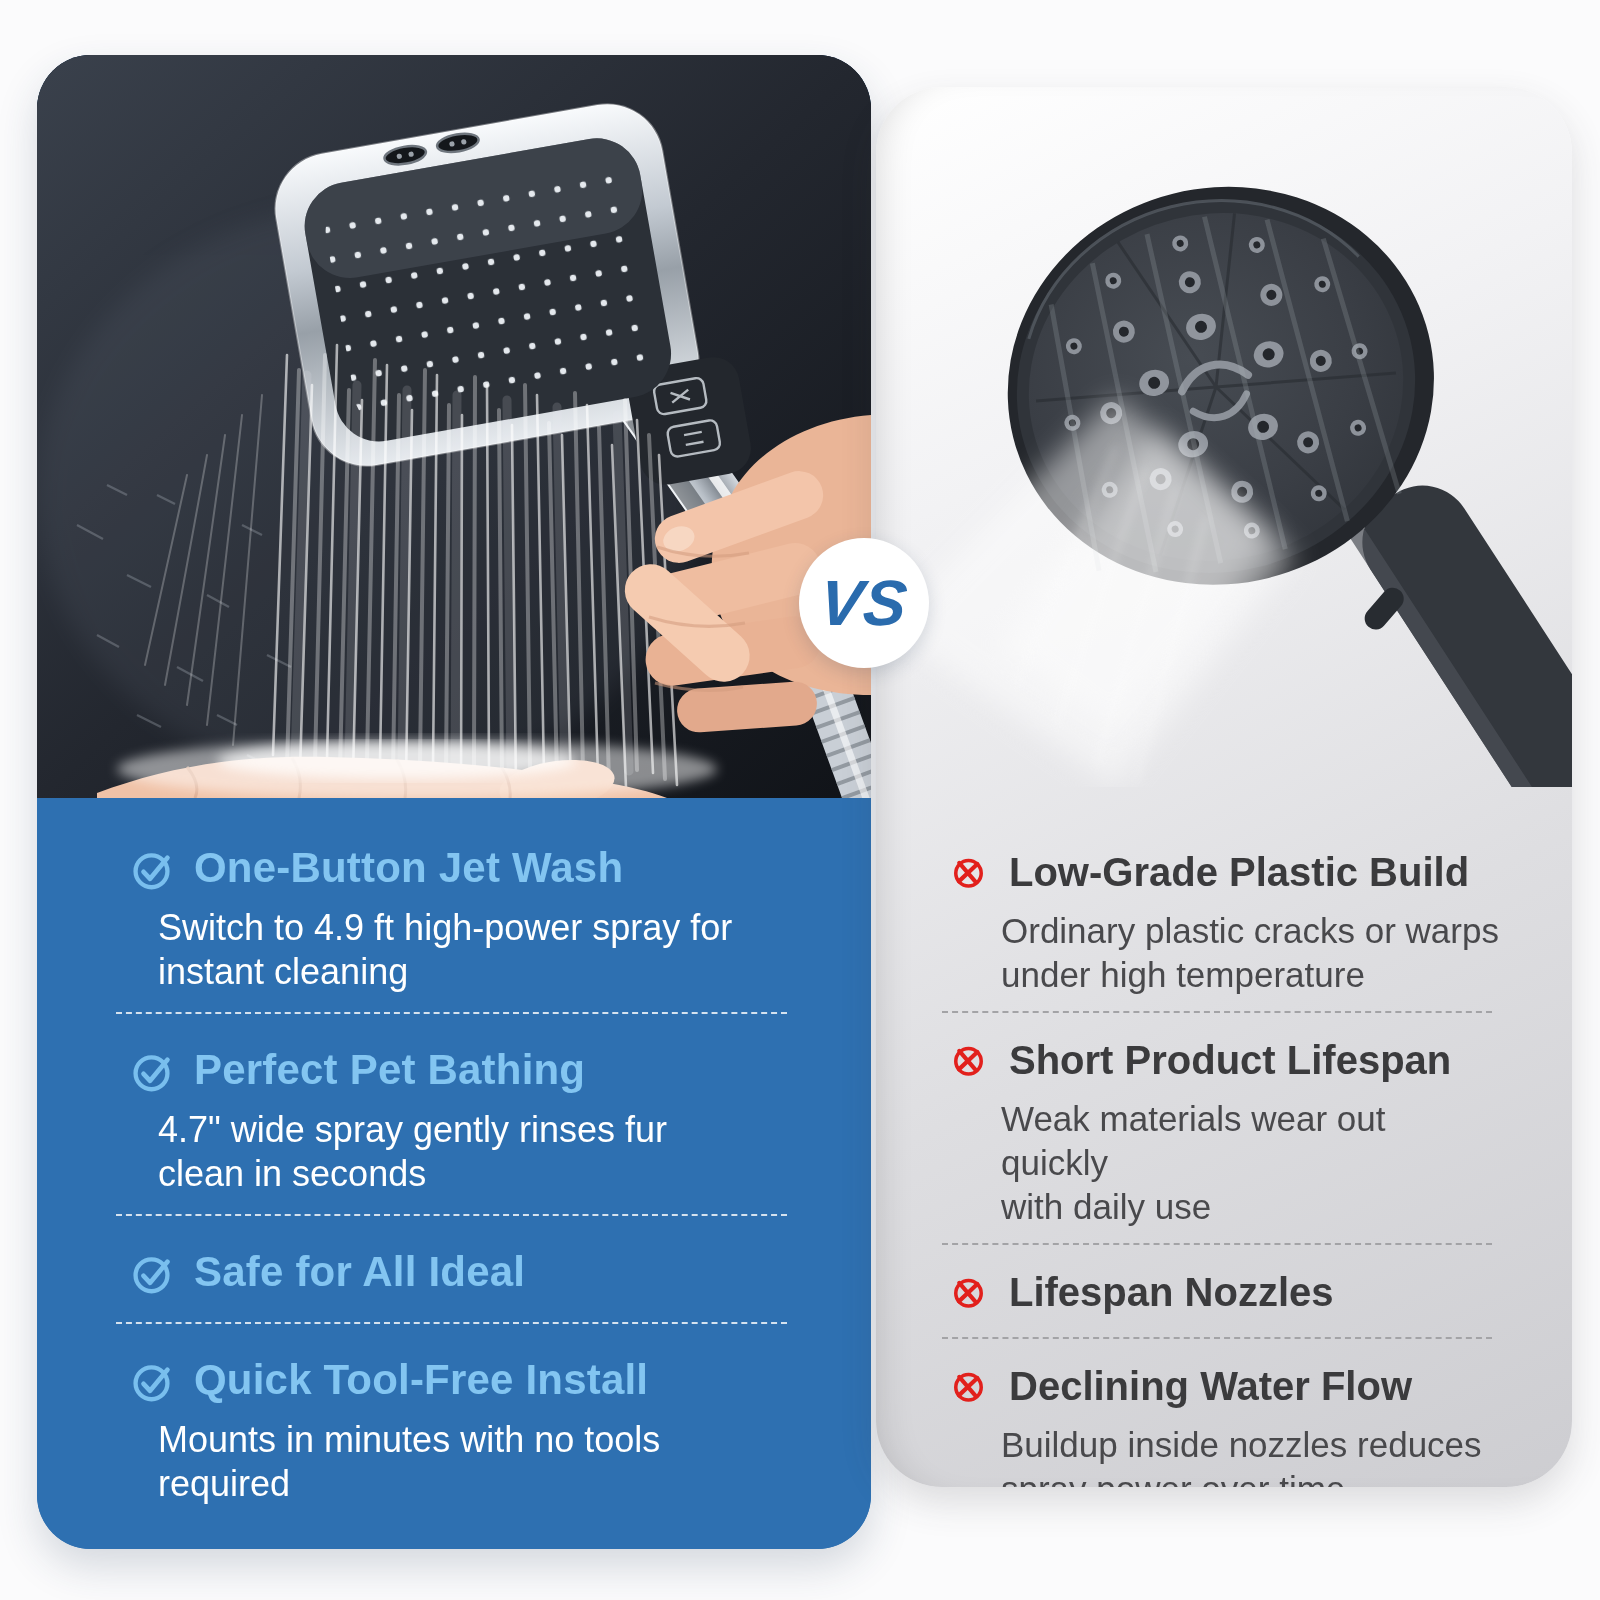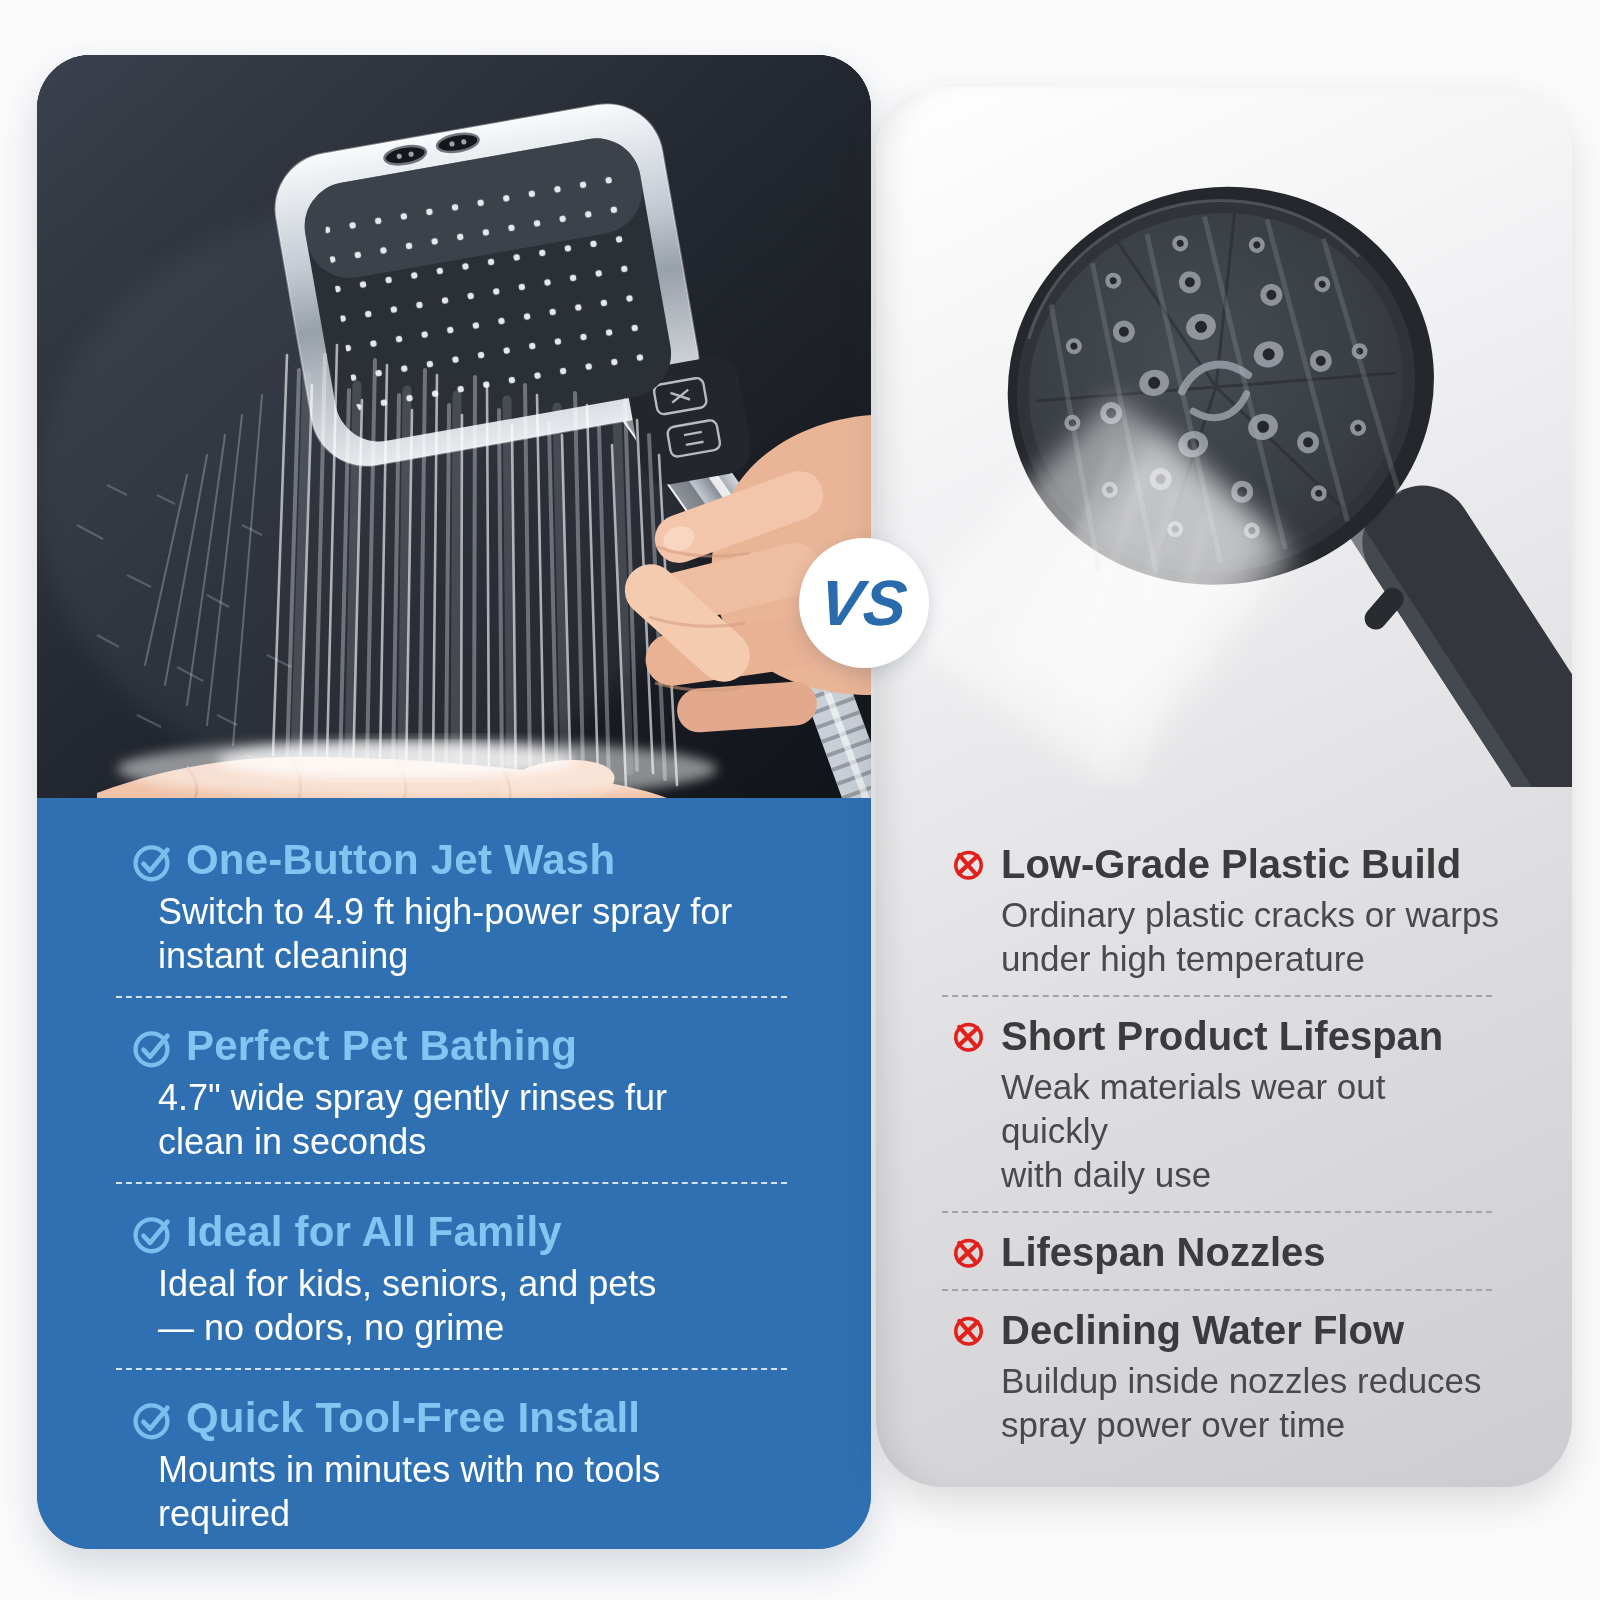--- a/index.html
+++ b/index.html
@@ -11,21 +11,21 @@
   .card-right{left:876px;top:87px;width:696px;height:1400px;border-radius:66px;
               background:linear-gradient(155deg,#ffffff 0%,#f2f2f4 26%,#dedee1 62%,#cdcdd1 100%);
               box-shadow:0 16px 36px rgba(60,60,70,.16), inset 26px 0 36px -24px rgba(0,0,0,.14);}
   .photo-left{position:relative;width:834px;height:743px;flex:0 0 auto;background:#14171c;}
   .photo-right{position:relative;width:696px;height:700px;flex:0 0 auto;}
   .photo-left svg,.photo-right svg{display:block;}
   .features{flex:1;display:flex;flex-direction:column;}
   .features-left{background:#2E70B1;padding:38px 56px 0 92px;}
   .features-right{padding:54px 70px 0 74px;}
   .feat-head{display:flex;align-items:center;}
-  .feat-title{margin:0;font-weight:700;}
+  .feat-title{margin:8px;font-weight:700;}
   .features-left .feat-head{gap:12px;}
   .features-right .feat-head{gap:14px;}
   .features-left .feat-title{font-size:42px;line-height:48px;color:#83C5F1;letter-spacing:.2px;}
   .features-right .feat-title{font-size:40px;line-height:46px;color:#3B3B3D;}
   .feat-icon{flex:0 0 auto;}
   .features-left .feat-icon{width:45px;height:45px;color:#79BFEE;}
   .features-right .feat-icon{width:37px;height:37px;color:#E2201C;}
   .feat-body{margin:6px 0 0 0;white-space:pre-line;font-weight:400;}
   .features-left .feat-body{margin-left:29px;font-size:36px;line-height:44px;color:#ffffff;}
   .features-right .feat-body{margin-left:51px;font-size:35px;line-height:44px;color:#49494C;}
@@ -194,24 +194,22 @@
         </div>
         <p class="feat-body">4.7" wide spray gently rinses fur
 clean in seconds</p>
       </section>
       <div class="divider"></div>
       <section class="feat">
         <div class="feat-head">
           <svg class="feat-icon" viewBox="0 0 48 48">
               <use href="#sym-check"></use>
             </svg>
-          <h3 class="feat-title">Ideal for All Family</h3>
-        </div>
-        <p class="feat-body">Ideal for kids, seniors, and pets
-— no odors, no grime</p>
+          <h3 class="feat-title">Safe for All Ideal</h3>
+        </div>
       </section>
       <div class="divider"></div>
       <section class="feat">
         <div class="feat-head">
           <svg class="feat-icon" viewBox="0 0 48 48">
               <use href="#sym-check"></use>
             </svg>
           <h3 class="feat-title">Quick Tool-Free Install</h3>
         </div>
         <p class="feat-body">Mounts in minutes with no tools

